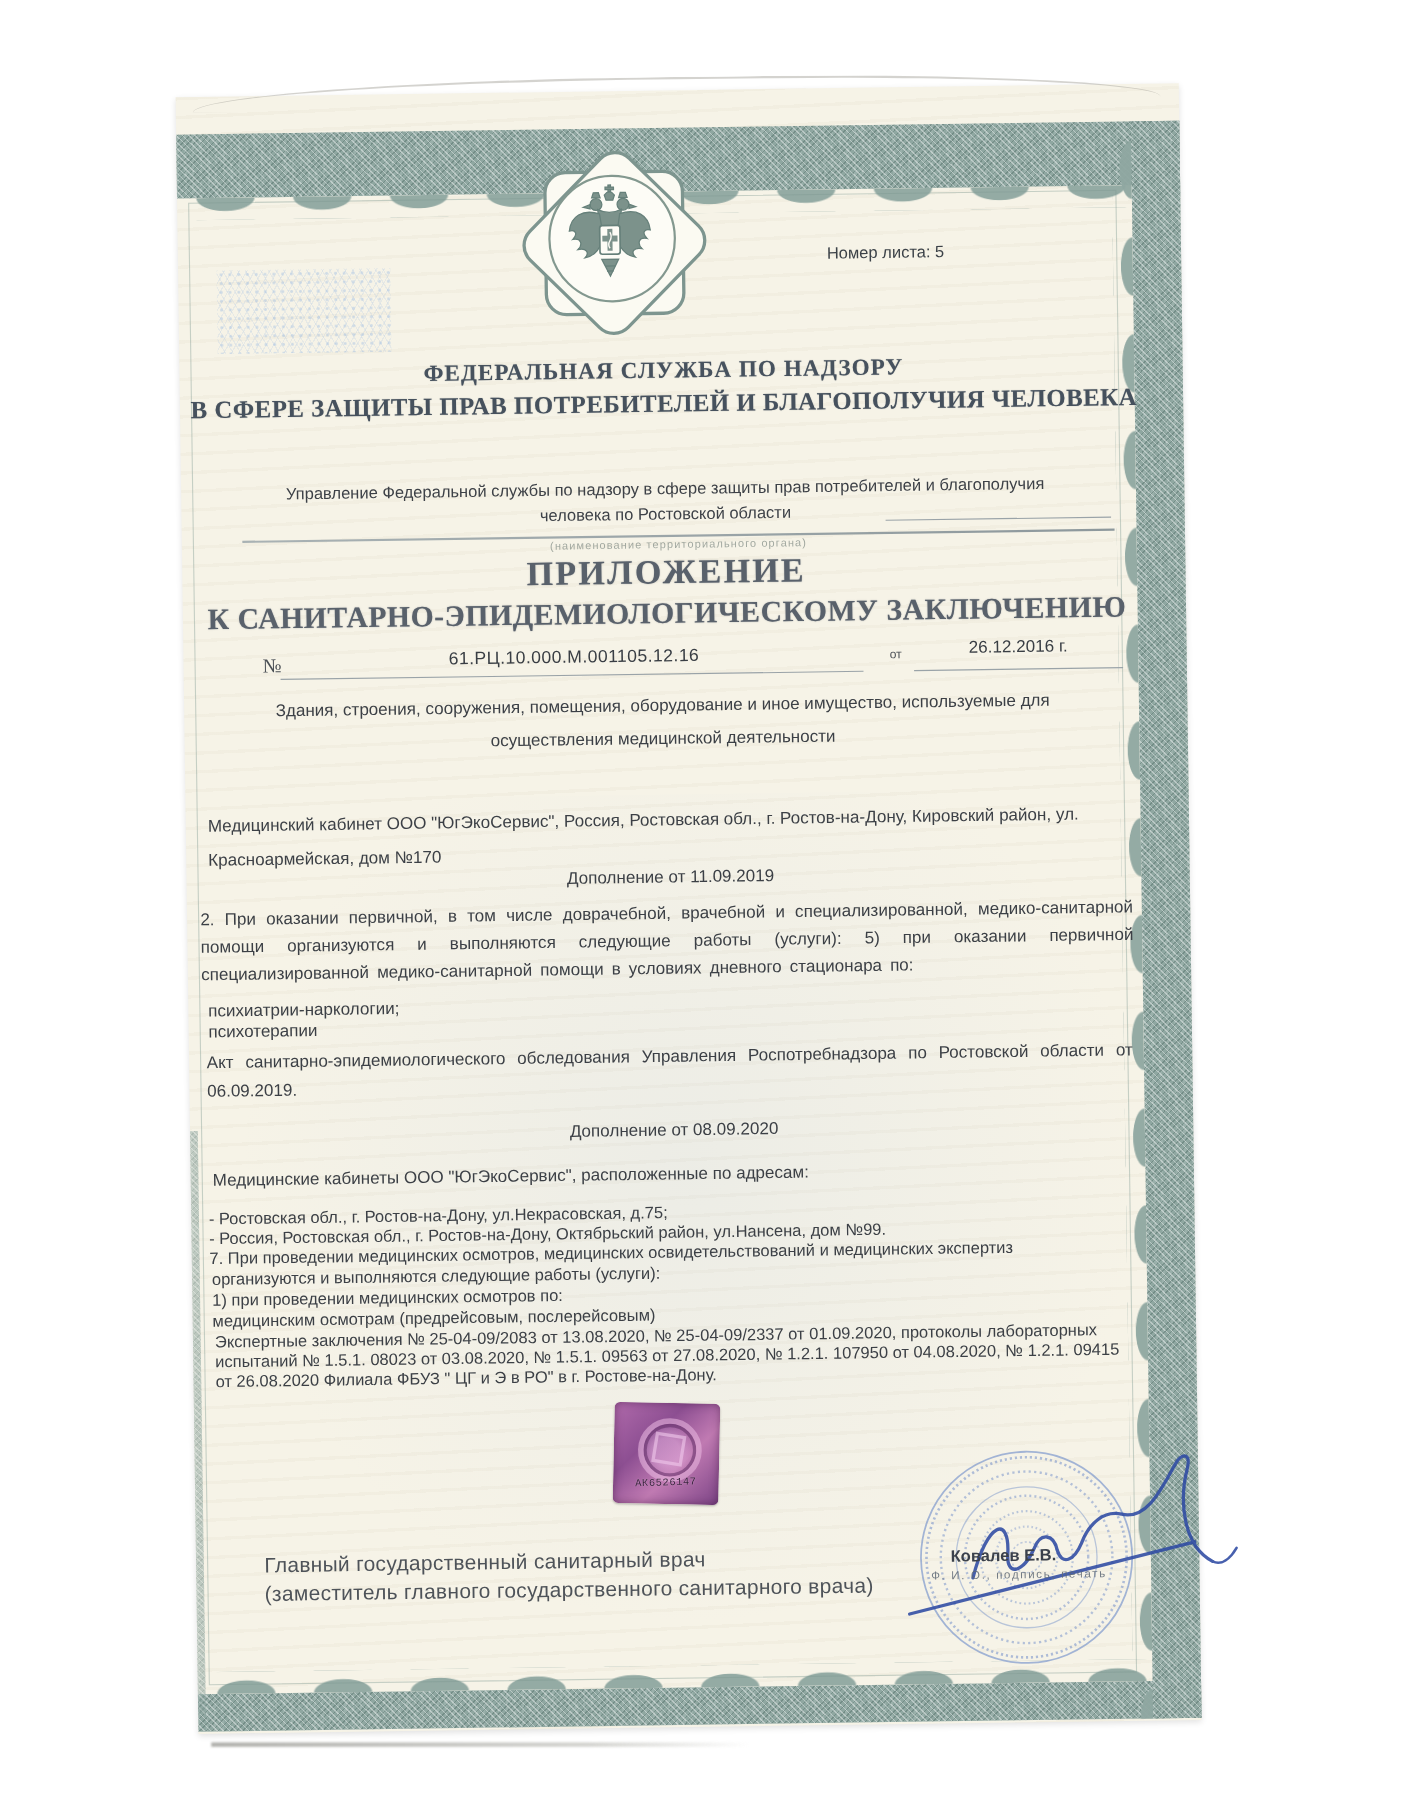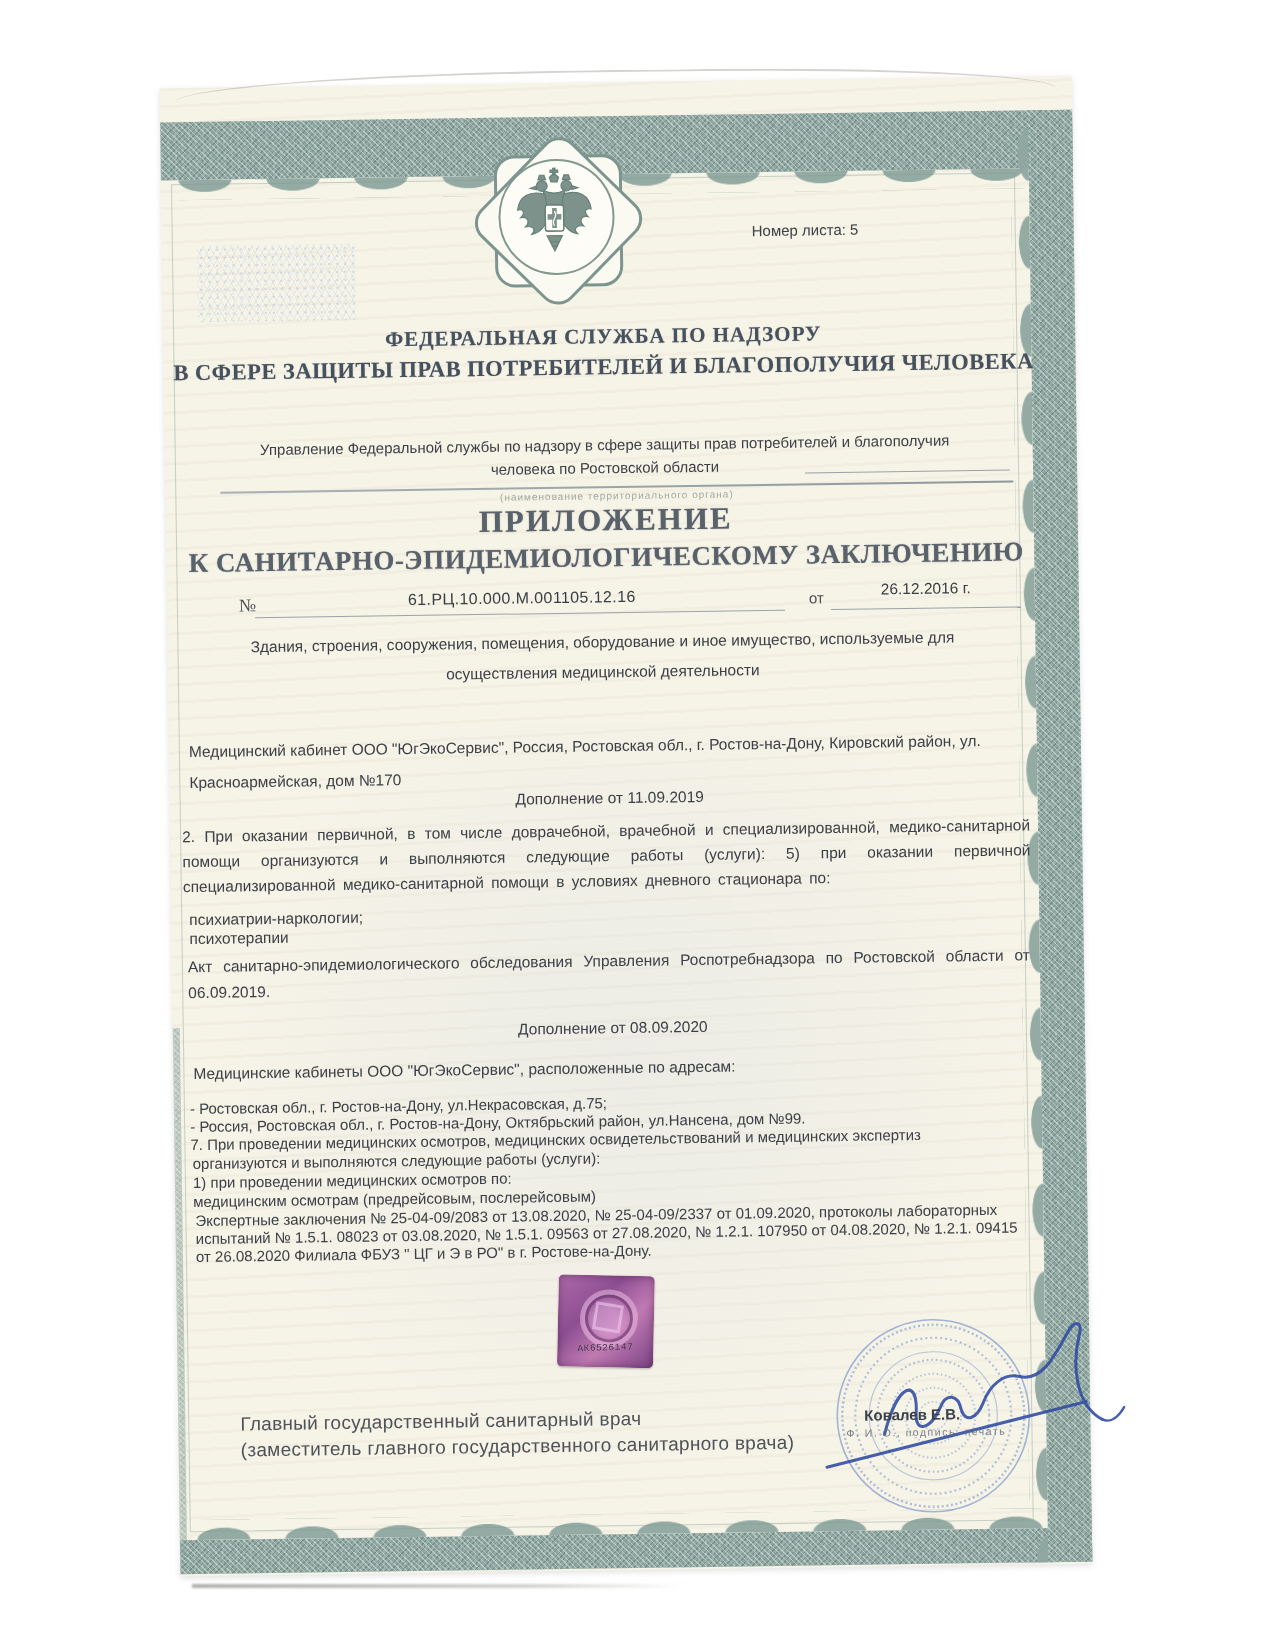--- a/index.html
+++ b/index.html
@@ -89,21 +89,21 @@
   .fed2{left:-20px;top:272px;width:920px;font-size:22.5px;font-weight:bold;color:#46515d;letter-spacing:.5px;text-shadow:0 0 1px rgba(70,82,94,.45);}
   .org{left:75px;top:352px;width:730px;font-size:15px;color:#3d4147;line-height:1.5;}
   .org-tail-line{left:640px;top:393px;width:205px;height:1px;background:#9aa3a8;}
   .org-rule{left:55px;top:404px;width:793px;height:2px;background:linear-gradient(90deg,#a9b2b4,#8d989c);}
   .org-caption{left:55px;top:408px;width:793px;font-size:10px;color:#8d968f;letter-spacing:1px;opacity:.8;}
   .doc-title1{left:40px;top:420px;width:800px;font-size:31px;font-weight:bold;color:#59616b;letter-spacing:2px;text-shadow:0 0 1.2px rgba(85,93,103,.55);}
   .doc-title2{left:-10px;top:460px;width:900px;font-size:27px;font-weight:bold;color:#59616b;letter-spacing:.5px;text-shadow:0 0 1.2px rgba(85,93,103,.55);}
   .num-label{left:72px;top:508px;font-size:18px;color:#4a4f55;}
   .num-value{left:100px;top:506px;width:510px;text-align:center;font-size:16px;color:#393e44;letter-spacing:.4px;}
   .num-line1{left:88px;top:530px;width:530px;height:1px;background:#9aa3a8;}
-  .from-label{left:642px;top:510px;font-size:15px;color:#4a4f55;}
+  .from-label{left:642px;top:510px;font-size:11px;color:#4a4f55;}
   .date-value{left:664px;top:502px;width:190px;text-align:center;font-size:15.5px;color:#393e44;}
   .num-line2{left:664px;top:530px;width:190px;height:1px;background:#9aa3a8;}
   .subject{left:45px;top:545px;width:780px;line-height:1.95;color:#3c4046;}
   .object{left:20px;top:648px;width:845px;line-height:2.0;color:#3c4046;}
   .supp1-title{left:40px;top:706px;width:800px;color:#3c4046;}
   .supp1-p1{left:12px;top:736px;width:848px;text-align:justify;line-height:1.62;word-spacing:3px;color:#3c4046;}
   .supp1-i1{left:18px;top:822px;color:#3c4046;}
   .supp1-i2{left:18px;top:841px;color:#3c4046;}
   .supp1-act{left:16px;top:866px;width:842px;text-align:justify;line-height:1.7;word-spacing:2px;color:#3c4046;}
   .supp2-title{left:40px;top:936px;width:800px;color:#3c4046;}

